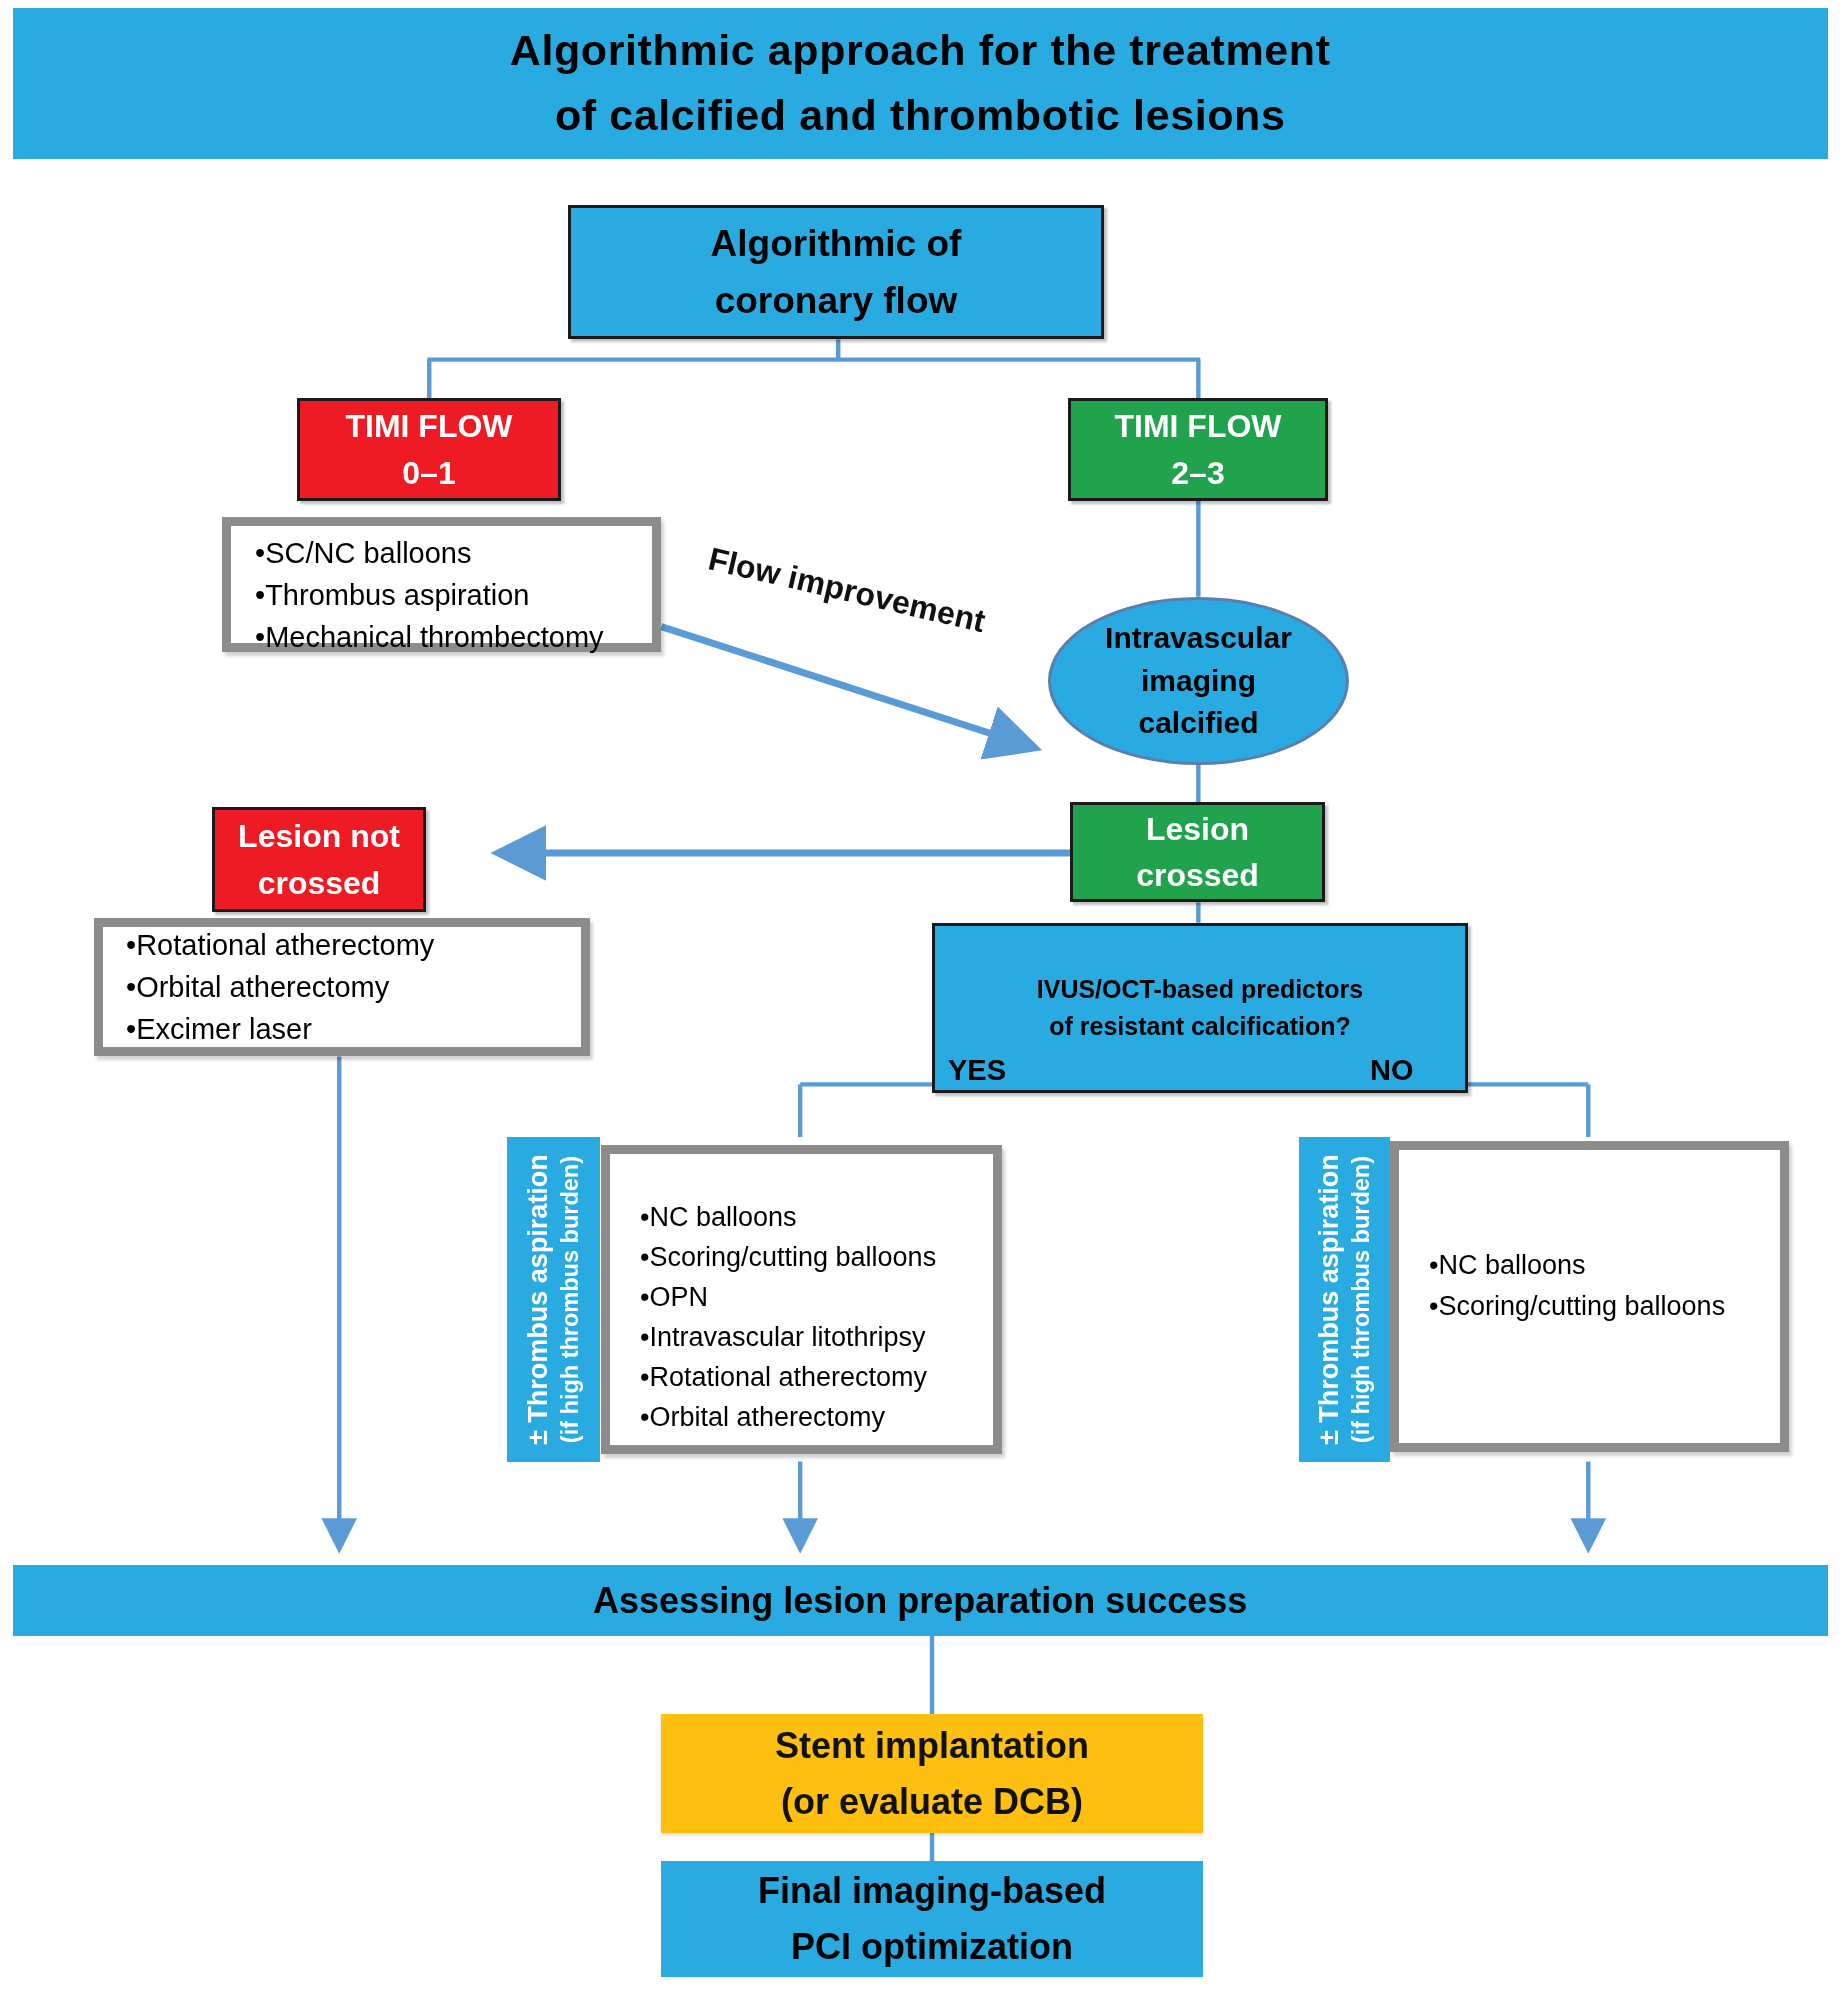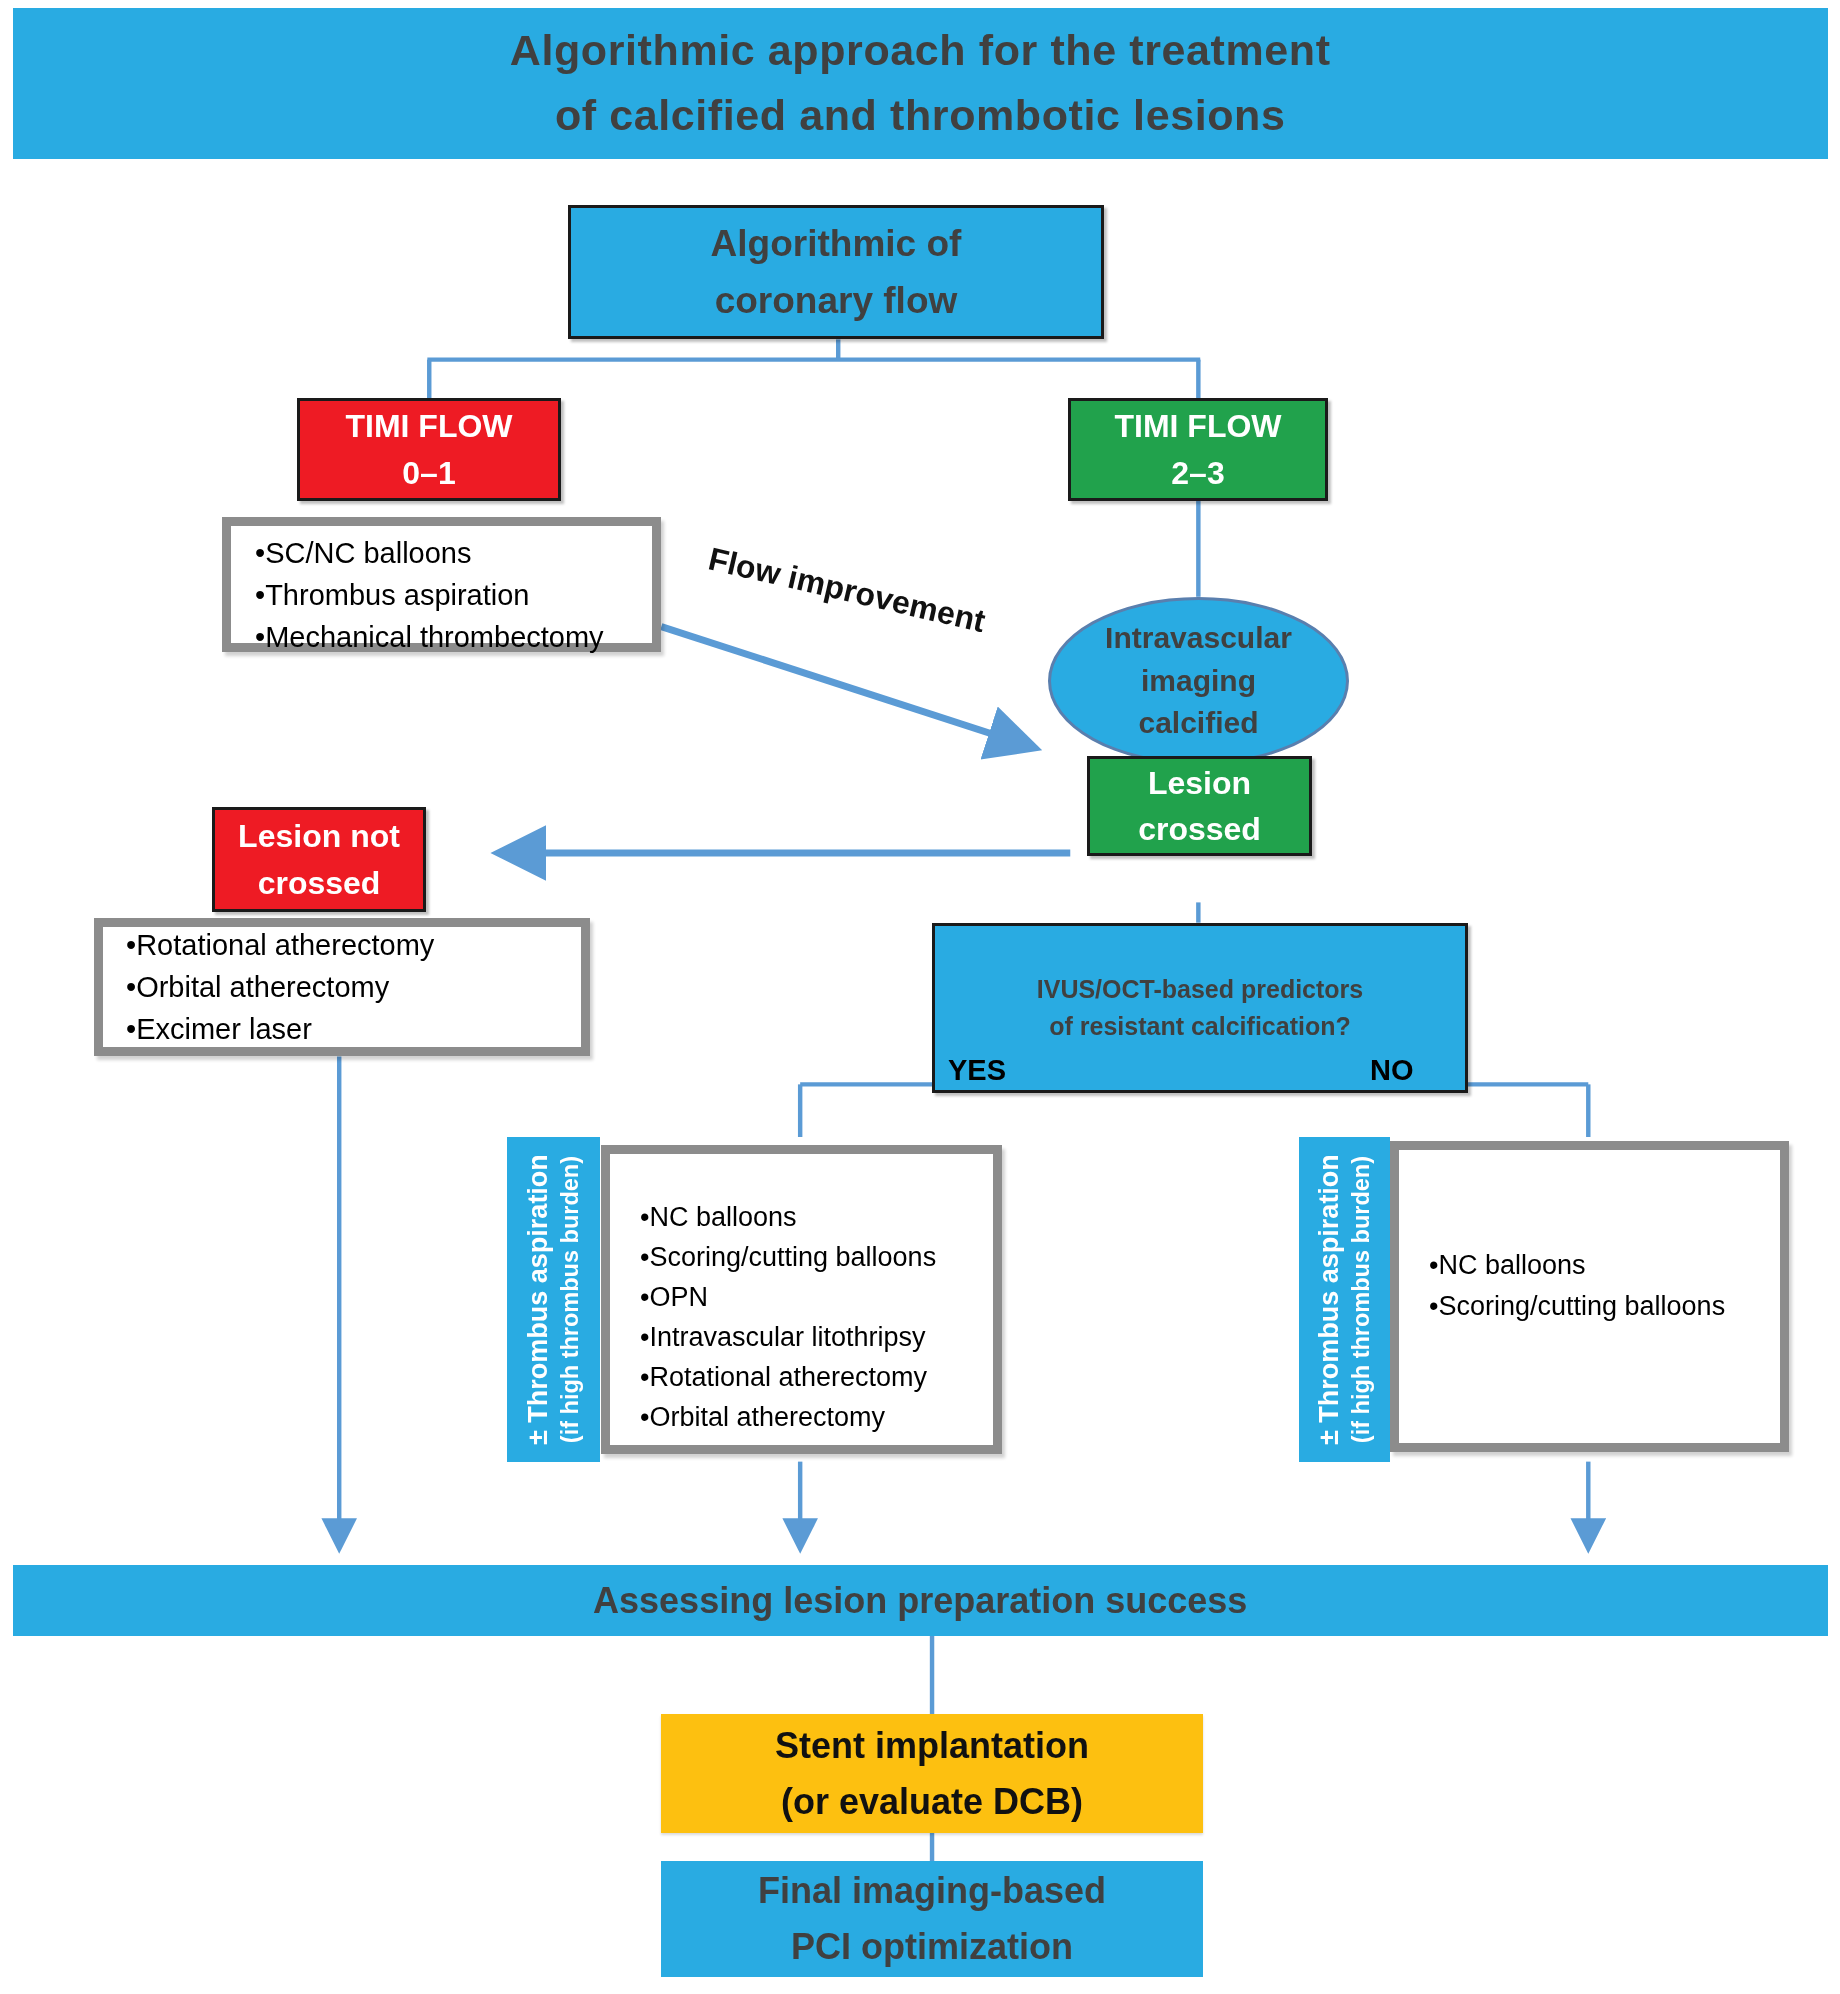--- a/index.html
+++ b/index.html
@@ -6,21 +6,21 @@
     --blue:#29ABE2; --red:#EE1B24; --green:#21A24C; --yellow:#FDC010;
     --connector:#5B9BD5; --gray_border:#8C8C8C; --dark_border:#1A1A1A;
   }
   *{box-sizing:border-box; margin:0; padding:0;}
   html,body{width:1840px; height:1995px; background:#ffffff; overflow:hidden;
     font-family:"Liberation Sans", sans-serif;}
   .canvas{position:relative; width:1840px; height:1995px; background:#fff;}
   .abs{position:absolute;}
   .node{display:flex; flex-direction:column; justify-content:center; align-items:center;
     text-align:center; font-weight:bold;}
-  .blue-fill{background:var(--blue); color:#404040;}
+  .blue-fill{background:var(--blue); color:#000000;}
   .red-fill{background:var(--red); color:#ffffff;}
   .green-fill{background:var(--green); color:#ffffff;}
   .yellow-fill{background:var(--yellow); color:#111111;}
   .dark-border{border:3.8px solid var(--dark_border); box-shadow:3.2px 3.2px 2.5px rgba(0,0,0,0.25);}
   .gray-box{background:#ffffff; border:9px solid var(--gray_border);
     box-shadow:2.5px 3.8px 3.2px rgba(0,0,0,0.18); color:#000;}
   .li{white-space:nowrap; color:#000; font-weight:normal;}
 
   .title-banner{left:12.7px; top:7.6px; width:1815px; height:151px; font-size:43px;
     line-height:1.52; letter-spacing:0.6px;}
@@ -32,21 +32,21 @@
     display:flex; flex-direction:column; justify-content:space-between;}
   .listbox1 .li{font-size:29px; line-height:1.45;}
 
   .flow-label{left:709px; top:540px; width:330px; font-size:32px; font-weight:bold;
     color:#111; transform:rotate(13deg); transform-origin:left center; white-space:nowrap;}
 
   .ellipse{left:1048px; top:597px; width:301px; height:168px; border-radius:50%;
     border:3.2px solid #5a7fae; font-size:30px; line-height:1.42;}
 
   .lesion-not{left:212px; top:807px; width:214px; height:105px; font-size:32px; line-height:1.45;}
-  .lesion-crossed{left:1070px; top:756px; width:225px; height:100px; font-size:32px; line-height:1.45;margin-left:17px;}
+  .lesion-crossed{left:1070px; top:802px; width:255px; height:100px; font-size:32px; line-height:1.45;}
 
   .listbox2{left:94px; top:918px; width:496px; height:138px; padding:6.3px 6.3px 6.3px 23px;
     display:flex; flex-direction:column; justify-content:center;}
   .listbox2 .li{font-size:29px; line-height:1.45;}
 
   .ivus{left:932px; top:923px; width:536px; height:170px; border:3.8px solid var(--dark_border);
     font-size:25px; line-height:1.5; box-shadow:3.2px 3.2px 2.5px rgba(0,0,0,0.25);}
 
   .yesno{font-size:29px; font-weight:bold; color:#000;}
   .yes{left:948px; top:1054px;}

